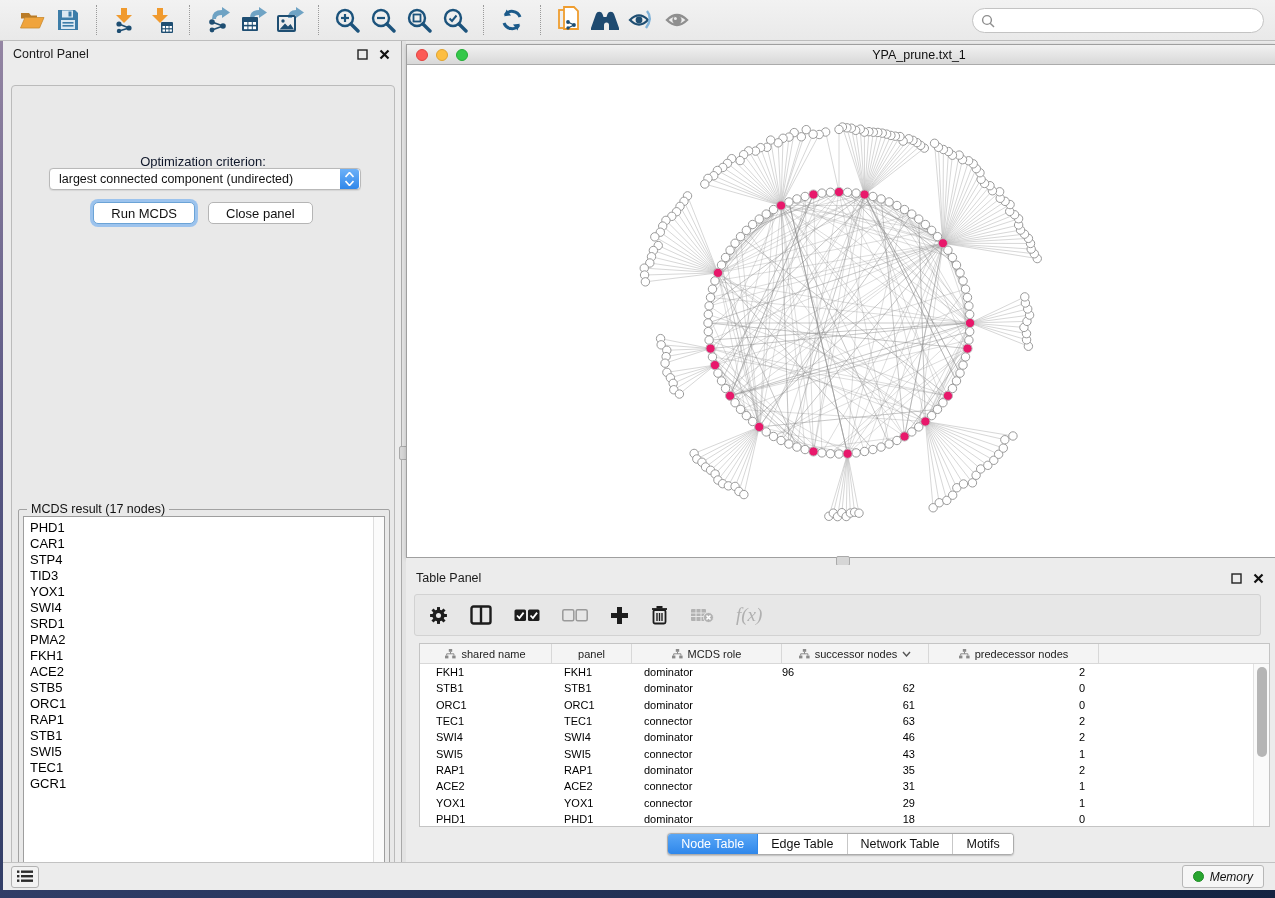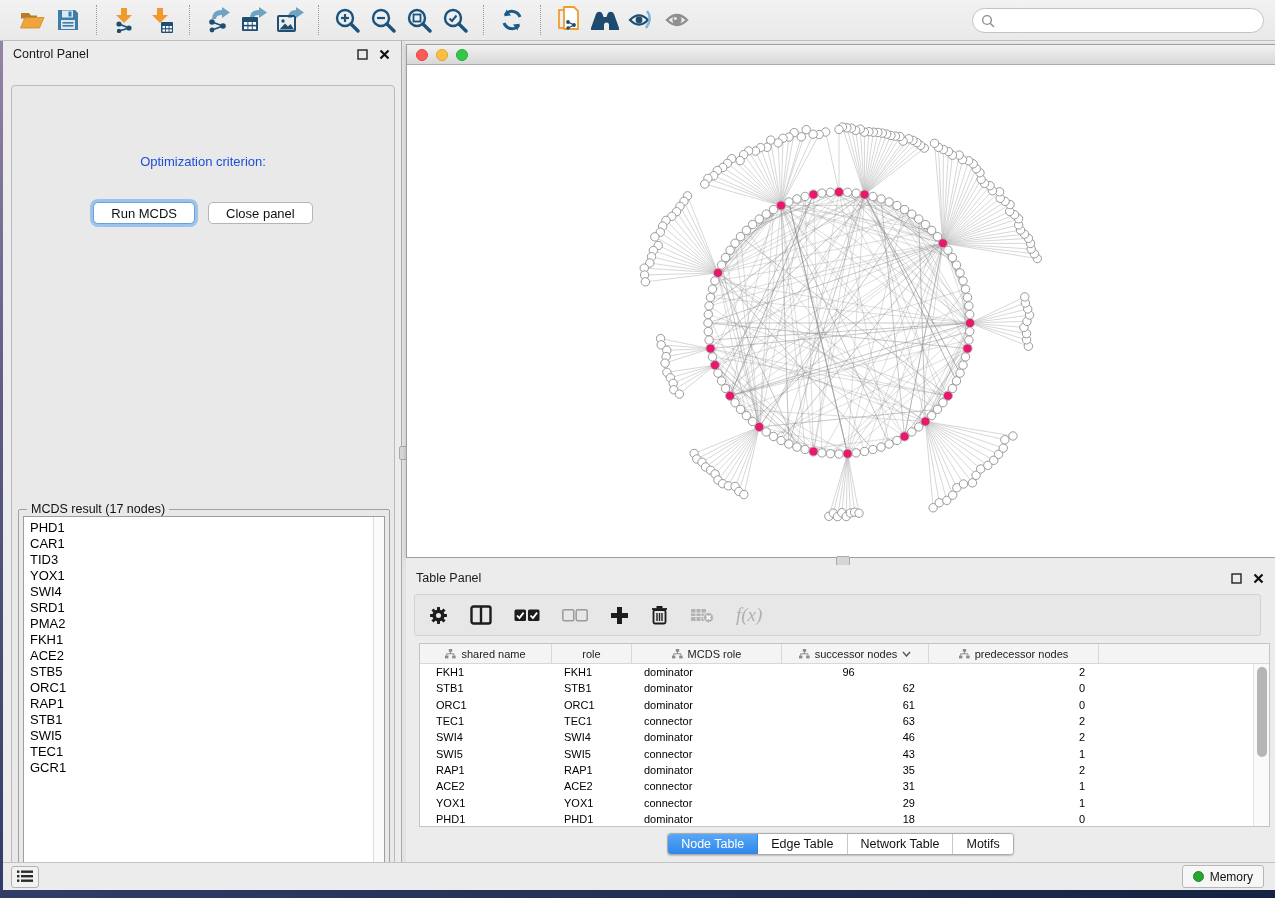--- a/index.html
+++ b/index.html
@@ -50,21 +50,21 @@
     height:22px; overflow:hidden; box-shadow:0 0.5px 1px rgba(0,0,0,.12);
   }
   .seg-tab {
     min-width:54px; padding:0 13px; font-size:12.5px; color:#111;
     display:flex; align-items:center; justify-content:center;
     border-right:1px solid #c7c7c7; background:#fff; cursor:default; white-space:nowrap;
   }
   .seg-tab:last-child { border-right:none; }
   .seg-tab.selected { background:linear-gradient(#59a7f7,#2f87ea); color:#fff; border-right-color:#2f87ea; }
 
-  .opt-label { position:absolute; top:68px; width:100%; text-align:center; font-size:13px; color:#1d4ed8; }
+  .opt-label { position:absolute; top:68px; width:100%; text-align:center; font-size:13px; color:#0f172a; }
   .dropdown {
     position:absolute; left:37px; top:82px; width:312px; height:22px;
     background:#fff; border:1px solid #b9b9b9; border-radius:4px;
     display:flex; align-items:center; font-size:12.5px; color:#111;
     box-shadow:0 0.5px 1px rgba(0,0,0,.08);
   }
   .dropdown .dd-text { flex:1; padding-left:9px; white-space:nowrap; overflow:hidden; }
   .dd-stepper {
     width:19px; height:20px; border-radius:0 3px 3px 0; margin-right:1px;
     background:linear-gradient(#6db1f8,#2f87ea); display:flex; flex-direction:column;
@@ -139,21 +139,21 @@
   .dt-row { display:flex; height:16.3px; align-items:center; }
   .dt-cell { font-size:11px; color:#000; white-space:nowrap; overflow:hidden; }
   .dt-scroll { position:absolute; right:0; top:20px; width:16px; bottom:0; background:#fafafa; border-left:1px solid #e2e2e2; }
   .dt-thumb { position:absolute; left:2.5px; top:3px; width:10px; height:90px; background:#b5b5b5; border-radius:6px; }
 
   .bottom-tabs { position:absolute; left:0; right:0; top:268px; display:flex; justify-content:center; }
 
   
   .statusbar {
     position:absolute; left:3px; top:862px; width:1272px; height:28px;
-    background:#ececec; border-top:1px solid #c2c2c2; display:flex; align-items:center;
+    background:#ececec; border-top:1px solid #c2c2c2; display:flex; align-items:center;font-style:italic;
   }
   .list-btn { margin-left:8px; width:28px; height:22px; border:1px solid #b2b2b2; border-radius:3px;
     background:#f2f2f2; display:flex; align-items:center; justify-content:center; }
   .mem-btn { margin-right:11px; height:23px; padding:0 10px; border:1px solid #b7b7b7; border-radius:3px;
     background:#f6f6f6; display:flex; align-items:center; gap:6px; font-size:12px; color:#111; }
   .mem-dot { width:11px; height:11px; border-radius:50%; background:#28a52f; border:1px solid #1d8c24; }
   .statusbar .spacer { flex:1; }
 </style>
 </head>
 <body>
@@ -353,32 +353,44 @@
         <svg width="11" height="11" viewBox="0 0 11 11">
           <path d="M1.5 1.5 L9.5 9.5 M9.5 1.5 L1.5 9.5" stroke="#111" stroke-width="2.2"></path>
         </svg>
       </span>
     </div>
 
     <div class="tabpane">
 
       <div class="opt-label">Optimization criterion:</div>
 
+      <div class="dropdown">
+        <span class="dd-text">largest connected component (undirected)</span>
+        <span class="dd-stepper">
+          <svg width="9" height="6" viewBox="0 0 9 6">
+              <path d="M0.5 5 L4.5 0.5 L8.5 5" fill="none" stroke="#fff" stroke-width="1.6"></path>
+            </svg>
+          <svg width="9" height="6" viewBox="0 0 9 6">
+              <path d="M0.5 1 L4.5 5.5 L8.5 1" fill="none" stroke="#fff" stroke-width="1.6"></path>
+            </svg>
+        </span>
+      </div>
 
       <div class="btn-row">
         <button class="mac-btn focused">Run MCDS</button>
         <button class="mac-btn">Close panel</button>
       </div>
 
       <div class="groupbox">
         <span class="groupbox-title">MCDS result (17 nodes)</span>
         <div class="result-list">
           <div class="result-items" id="mcds-list">
               <div class="result-item">PHD1</div>
               <div class="result-item">CAR1</div>
+              <div class="result-item">STP4</div>
               <div class="result-item">TID3</div>
               <div class="result-item">YOX1</div>
               <div class="result-item">SWI4</div>
               <div class="result-item">SRD1</div>
               <div class="result-item">PMA2</div>
               <div class="result-item">FKH1</div>
               <div class="result-item">ACE2</div>
               <div class="result-item">STB5</div>
               <div class="result-item">ORC1</div>
               <div class="result-item">RAP1</div>
@@ -399,20 +411,21 @@
 
   <div class="right-bg"></div>
 
   <div class="net-window">
     <div class="net-titlebar">
       <div class="traffic">
         <span class="light red"></span>
         <span class="light yellow"></span>
         <span class="light green"></span>
       </div>
+      <div class="net-title">YPA_prune.txt_1</div>
     </div>
     <div class="net-canvas">
       <svg id="graph-svg" width="867" height="492" viewBox="0 0 867 492">
           <g>
             <line x1="563" y1="258" x2="323.07748078836653" y2="330.7797005255679" stroke="#8F8F8F" stroke-width="0.8" stroke-opacity="0.62"></line>
             <line x1="563" y1="258" x2="307.95215303614117" y2="215.8914300452858" stroke="#8F8F8F" stroke-width="0.8" stroke-opacity="0.38"></line>
             <line x1="563" y1="258" x2="504.7797005255678" y2="366.92251921163347" stroke="#8F8F8F" stroke-width="0.8" stroke-opacity="0.38"></line>
             <line x1="563" y1="258" x2="366.49999999999994" y2="371.4493278957614" stroke="#8F8F8F" stroke-width="0.8" stroke-opacity="0.38"></line>
             <line x1="563" y1="258" x2="497.5" y2="144.55067210423854" stroke="#8F8F8F" stroke-width="0.8" stroke-opacity="0.38"></line>
             <line x1="563" y1="258" x2="302.1207231600308" y2="275.09893118082675" stroke="#8F8F8F" stroke-width="0.8" stroke-opacity="0.62"></line>
@@ -1094,21 +1107,21 @@
           <div class="dt-hcell" style="width: 132px; text-align: center;">
             <svg width="11" height="10" viewBox="0 0 11 10">
               <rect x="3.8" y="0" width="3.4" height="2.8" fill="#8a8a8a"></rect>
               <rect x="0" y="6.6" width="3.4" height="2.8" fill="#8a8a8a"></rect>
               <rect x="7.2" y="6.6" width="3.4" height="2.8" fill="#8a8a8a"></rect>
               <path d="M5.5 2.8 v2 M1.7 6.6 v-1.8 h7.2 v1.8" fill="none" stroke="#8a8a8a" stroke-width="1"></path>
             </svg>
             <span>shared name</span>
           </div>
           <div class="dt-hcell" style="width: 80px;">
-            <span>role</span>
+            <span>panel</span>
           </div>
           <div class="dt-hcell" style="width: 150px;">
             <svg width="11" height="10" viewBox="0 0 11 10">
               <rect x="3.8" y="0" width="3.4" height="2.8" fill="#8a8a8a"></rect>
               <rect x="0" y="6.6" width="3.4" height="2.8" fill="#8a8a8a"></rect>
               <rect x="7.2" y="6.6" width="3.4" height="2.8" fill="#8a8a8a"></rect>
               <path d="M5.5 2.8 v2 M1.7 6.6 v-1.8 h7.2 v1.8" fill="none" stroke="#8a8a8a" stroke-width="1"></path>
             </svg>
             <span>MCDS role</span>
           </div>
@@ -1133,21 +1146,21 @@
             </svg>
             <span>predecessor nodes</span>
           </div>
           <div class="dt-hcell" style="flex: 1 1 0%; border-right: none;"></div>
         </div>
       <div class="dt-body" id="dt-body">
           <div class="dt-row">
             <div class="dt-cell" style="width: 132px; text-align: left; padding: 0px 0px 0px 16px;">FKH1</div>
             <div class="dt-cell" style="width: 80px; text-align: left; padding: 0px 0px 0px 12px;">FKH1</div>
             <div class="dt-cell" style="width: 150px; text-align: left; padding: 0px 0px 0px 12px;">dominator</div>
-            <div class="dt-cell" style="width: 147px; text-align: center; padding: 0px 14px 0px 0px;">96</div>
+            <div class="dt-cell" style="width: 147px; text-align: left; padding: 0px 14px 0px 0px;">96</div>
             <div class="dt-cell" style="width: 170px; text-align: right; padding: 0px 14px 0px 0px;">2</div>
           </div>
           <div class="dt-row">
             <div class="dt-cell" style="width: 132px; text-align: left; padding: 0px 0px 0px 16px;">STB1</div>
             <div class="dt-cell" style="width: 80px; text-align: left; padding: 0px 0px 0px 12px;">STB1</div>
             <div class="dt-cell" style="width: 150px; text-align: left; padding: 0px 0px 0px 12px;">dominator</div>
             <div class="dt-cell" style="width: 147px; text-align: right; padding: 0px 14px 0px 0px;">62</div>
             <div class="dt-cell" style="width: 170px; text-align: right; padding: 0px 14px 0px 0px;">0</div>
           </div>
           <div class="dt-row">

